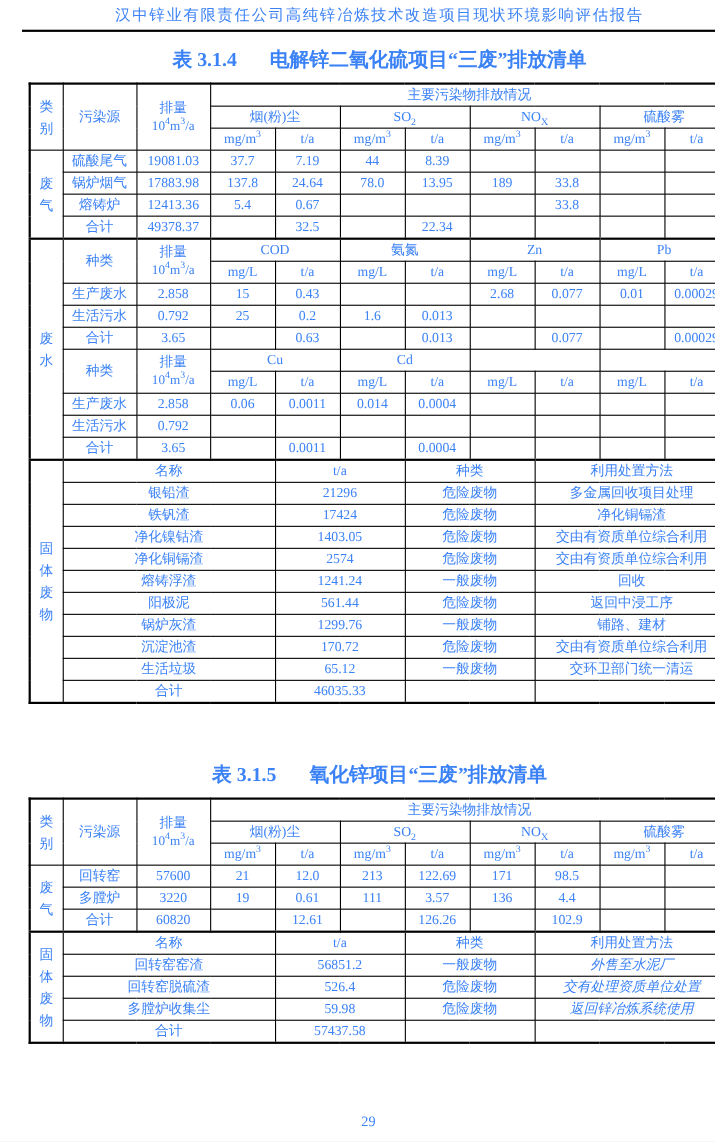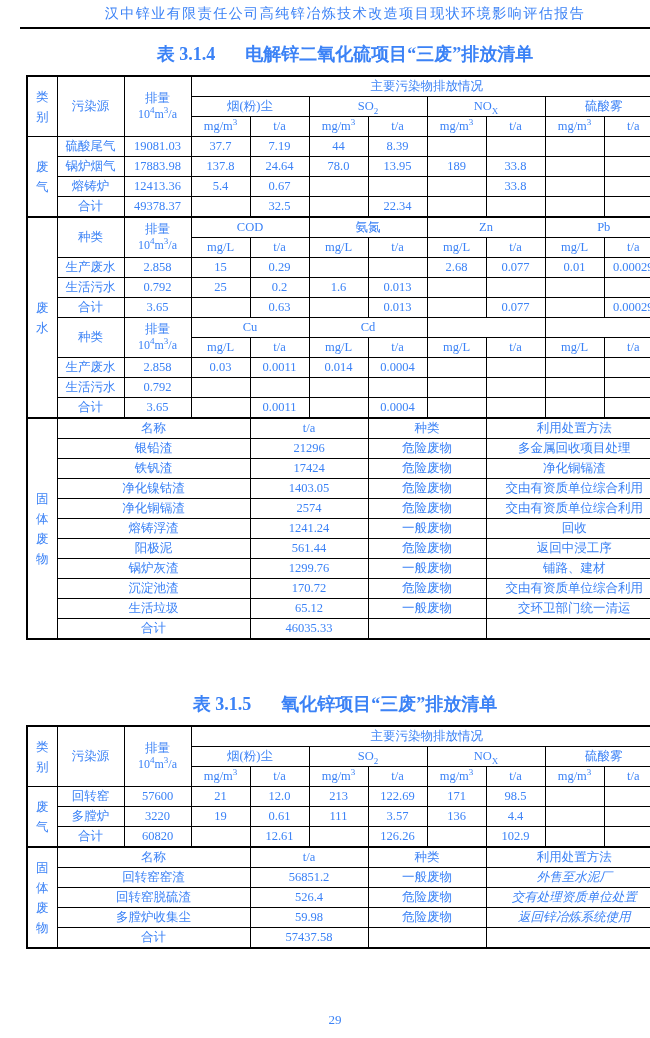--- a/index.html
+++ b/index.html
@@ -148,21 +148,21 @@
           <td>t/a</td>
       <td>mg/L</td>
           <td>t/a</td>
       <td>mg/L</td>
           <td>t/a</td>
     </tr>
     <tr>
       <td>生产废水</td>
           <td>2.858</td>
           <td>15</td>
-          <td>0.29</td>
+          <td>0.43</td>
           <td></td>
           <td></td>
           <td>2.68</td>
           <td>0.077</td>
           <td>0.01</td>
           <td>0.00029</td>
     </tr>
     <tr>
       <td>生活污水</td>
           <td>0.792</td>
@@ -205,21 +205,21 @@
       <td>mg/L</td>
           <td>t/a</td>
       <td>mg/L</td>
           <td>t/a</td>
       <td>mg/L</td>
           <td>t/a</td>
     </tr>
     <tr>
       <td>生产废水</td>
           <td>2.858</td>
-          <td>0.03</td>
+          <td>0.06</td>
           <td>0.0011</td>
           <td>0.014</td>
           <td>0.0004</td>
           <td></td>
           <td></td>
           <td></td>
           <td></td>
     </tr>
     <tr>
       <td>生活污水</td>

